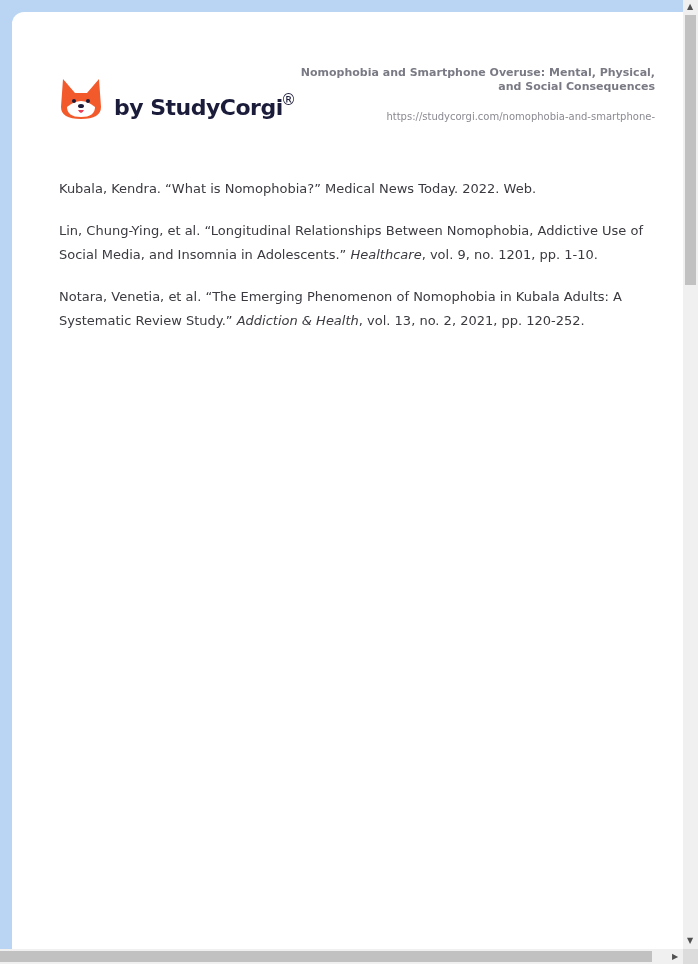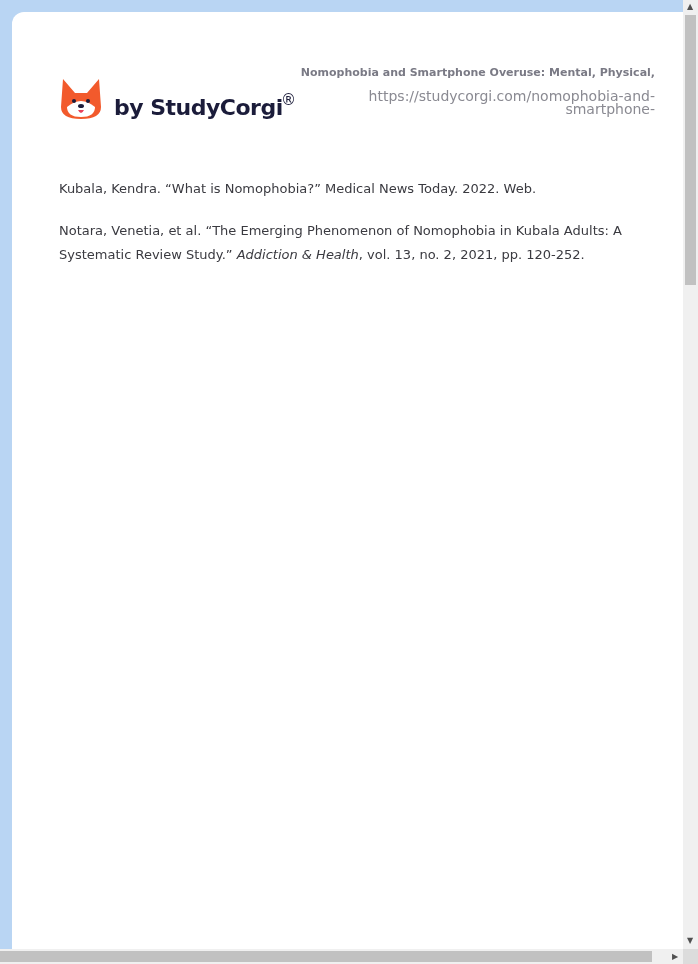--- a/index.html
+++ b/index.html
@@ -29,21 +29,21 @@
   .header-right {
     position: absolute; right: 43px; top: 66px;
     width: 360px; text-align: right;
   }
   .doc-title {
     font-family: "DejaVu Sans", sans-serif; font-weight: bold;
     font-size: 11px; line-height: 14px; color: #7a7a85;
   }
   .doc-url {
     font-family: "DejaVu Sans", sans-serif;
-    font-size: 14px; line-height: 13px; color: #8a8a92; margin-top: 10px;
+    font-size: 10px; line-height: 13px; color: #8a8a92; margin-top: 16px;
   }
   .refs {
     position: absolute; left: 59px; top: 177px; width: 590px;
     font-family: "DejaVu Sans", sans-serif; font-size: 13px;
     line-height: 24px; color: #3a3a40;
   }
   .ref { margin: 0 0 18px 0; }
   .ref a { color: #1a1aa6; text-decoration: underline; }
   .ref i { font-style: italic; }
   .vscroll {
@@ -79,29 +79,33 @@
     <ellipse cx="20" cy="29" rx="3" ry="2" fill="#1b1c3a"></ellipse>
     <path d="M17 33 Q20 39 23 33 Z" fill="#e8405a"></path>
   </svg>
 </div>
 <div class="brand">by StudyCorgi</div>
 <div class="reg">®</div>
 
 <div class="header-right">
   <div class="doc-title">
     <div>Nomophobia and Smartphone Overuse: Mental, Physical,</div>
+    <div>and Social Consequences</div>
   </div>
   <div class="doc-url">
     <div>https://studycorgi.com/nomophobia-and-smartphone-</div>
   </div>
 </div>
 
 <div class="refs">
   <p class="ref">
     <span>Kubala, Kendra. “What is Nomophobia?” Medical News Today. 2022. Web.</span>
+  </p>
+  <p class="ref">
+    <span>Lin, Chung-Ying, et al. “Longitudinal Relationships Between Nomophobia, Addictive Use of Social Media, and Insomnia in Adolescents.” </span><i>Healthcare</i><span>, vol. 9, no. 1201, pp. 1-10.</span>
   </p>
   <p class="ref">
     <span>Notara, Venetia, et al. “The Emerging Phenomenon of Nomophobia in Kubala Adults: A Systematic Review Study.” </span><i>Addiction &amp; Health</i><span>, vol. 13, no. 2, 2021, pp. 120-252.</span>
   </p>
 </div>
 
 <div class="vscroll">
   <span class="arrow" style="left:4px; top:3px;">▲</span>
   <div class="vthumb"></div>
   <span class="arrow" style="left:4px; top:937px;">▼</span>

